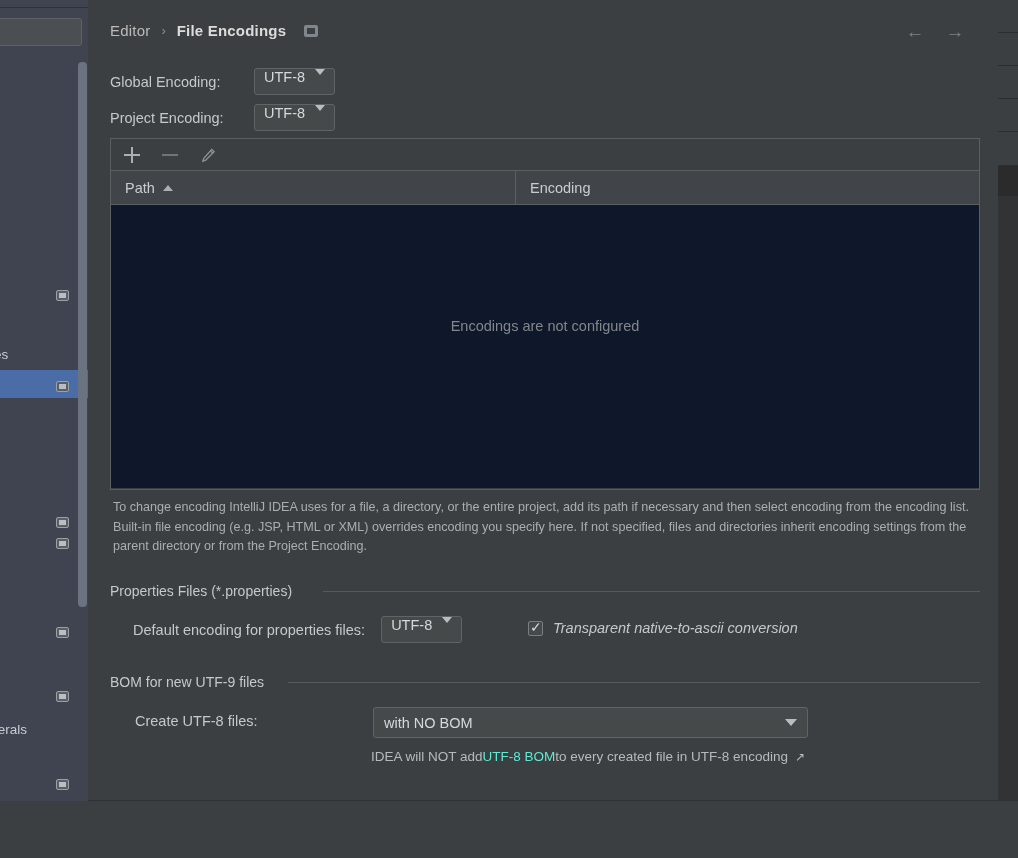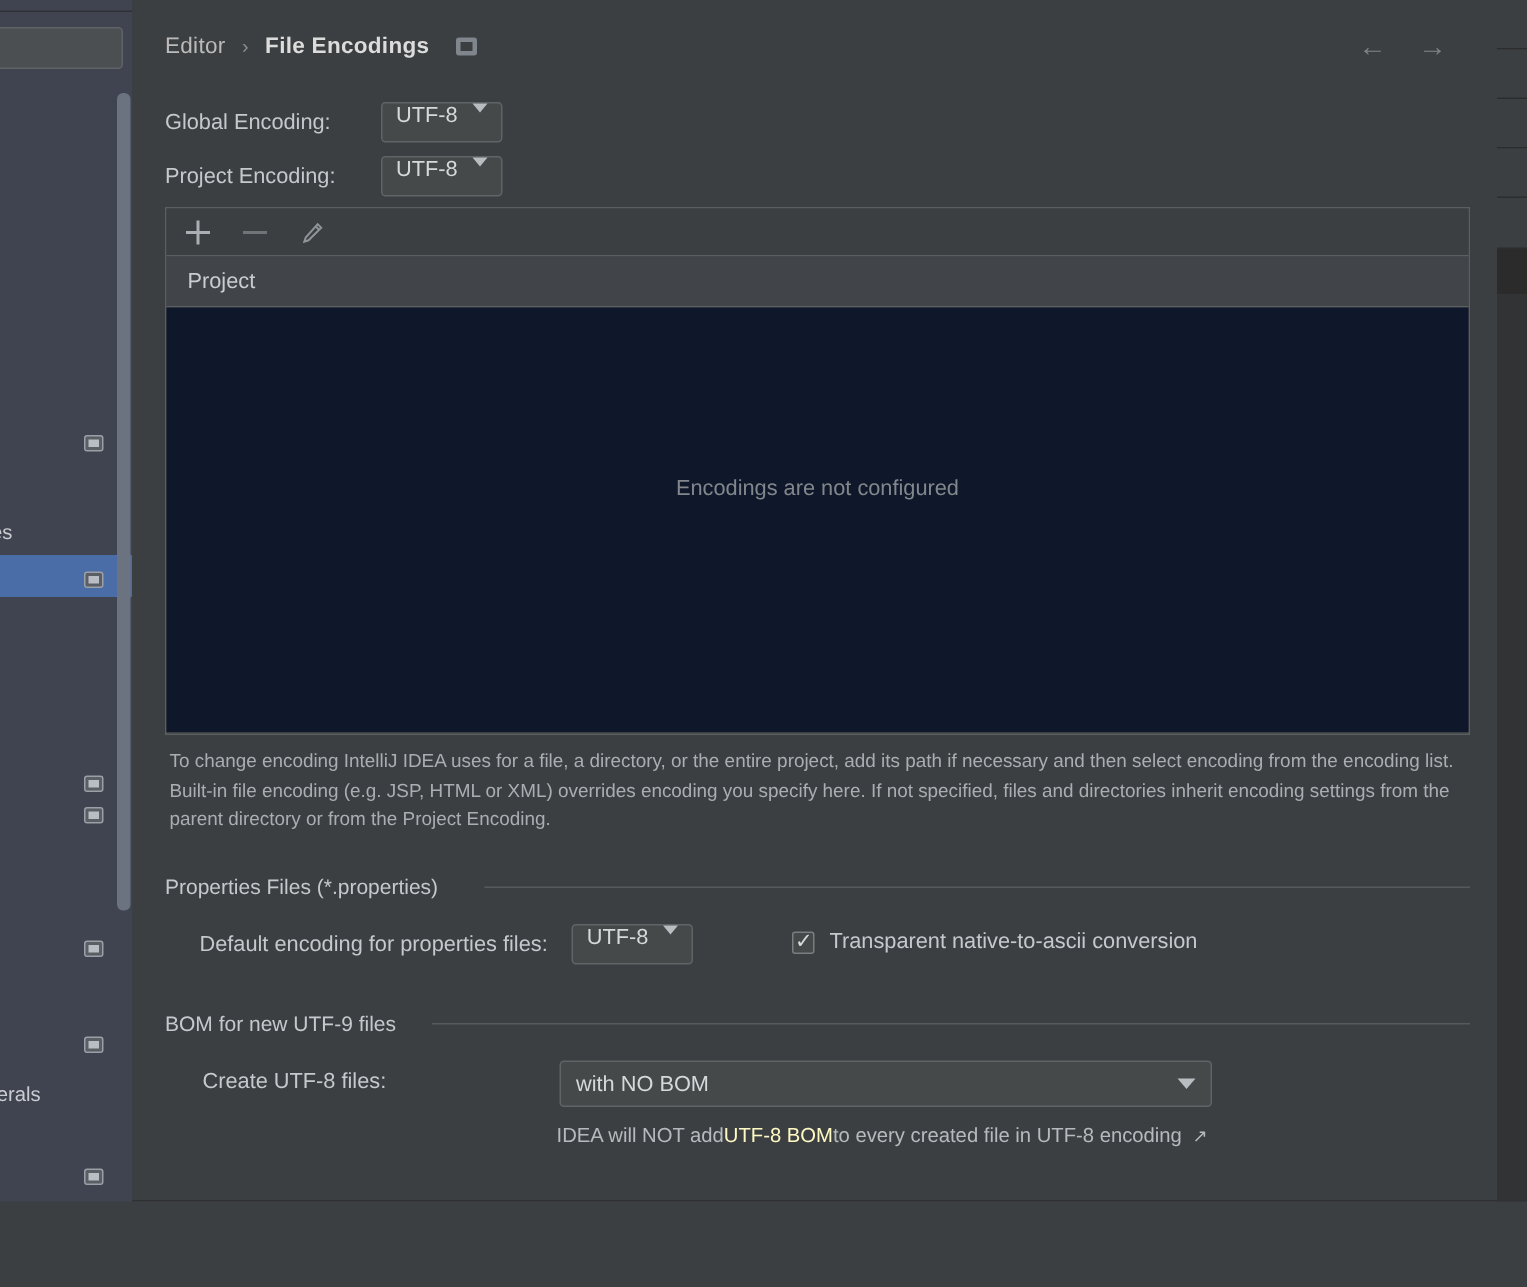--- a/index.html
+++ b/index.html
@@ -157,39 +157,39 @@
   }
   .chk-wrap { position: absolute; display: flex; align-items: center; gap: 10px; }
   .chkbox {
     width: 15px; height: 15px; background: #45494a;
     border: 1px solid #787e82; border-radius: 2px; position: relative;
   }
   .chkbox::after {
     content: "✓"; position: absolute; left: 1px; top: -3px;
     font-size: 14px; color: #d9dcdf; line-height: 17px;
   }
-  .chk-label { font-size: 14.5px; color: #c5c8cc; }
+  .chk-label { font-size: 14.5px; color: #c5c8cc; font-style: italic; }
 
   
   .wide-combo {
     position: absolute; left: 285px; top: 707px; width: 435px; height: 31px;
     background: #45494a; border: 1px solid #5f6466; border-radius: 3px;
     display: flex; align-items: center; padding: 0 10px;
     color: #d6d9dc; font-size: 14.5px;
   }
   .wide-combo .arrow {
     margin-left: auto; width: 0; height: 0;
     border-left: 6px solid transparent; border-right: 6px solid transparent;
     border-top: 7px solid #b8bdc2;
   }
   .hint {
     position: absolute; left: 283px; top: 749px;
     font-size: 13.5px; color: #b6babe; display: flex; align-items: center; gap: 0;
   }
-  .hint .link { color: #fef9c3; }
+  .hint .link { color: #5eead4; }
   .hint .ext { color: #b6babe; font-size: 12px; margin-left: 7px; }
 
   
   .footer-sep {
     position: absolute; left: 88px; top: 800px; width: 930px; height: 1px;
     background: #2f3134;
   }
   .footer {
     position: absolute; left: 0; top: 801px; width: 1018px; height: 57px;
     background: #3c3f41;
@@ -269,22 +269,26 @@
         </span>
         <span class="tb-btn">
           <svg class="pencil" viewBox="0 0 16 16">
             <path d="M11.5 1.5 L14 4 L5 13 L2 14 L3 11 Z" fill="none" stroke="#8e9499" stroke-width="1.4"></path>
             <path d="M10 3 L12.5 5.5" stroke="#8e9499" stroke-width="1.4"></path>
           </svg>
         </span>
       </div>
 
       <div class="tbl-head">
+        <div class="th path">
+          <span>Path</span>
+          <span class="sort-tri"></span>
+        </div>
         <div class="th">
-          <span>Project</span>
+          <span>Encoding</span>
         </div>
       </div>
 
       <div class="tbl-body">
         <div class="empty-msg">Encodings are not configured</div>
       </div>
     </div>
 
     <div class="descr">To change encoding IntelliJ IDEA uses for a file, a directory, or the entire project, add its path if necessary and then select encoding from the encoding list. Built-in file encoding (e.g. JSP, HTML or XML) overrides encoding you specify here. If not specified, files and directories inherit encoding settings from the parent directory or from the Project Encoding.</div>
 

